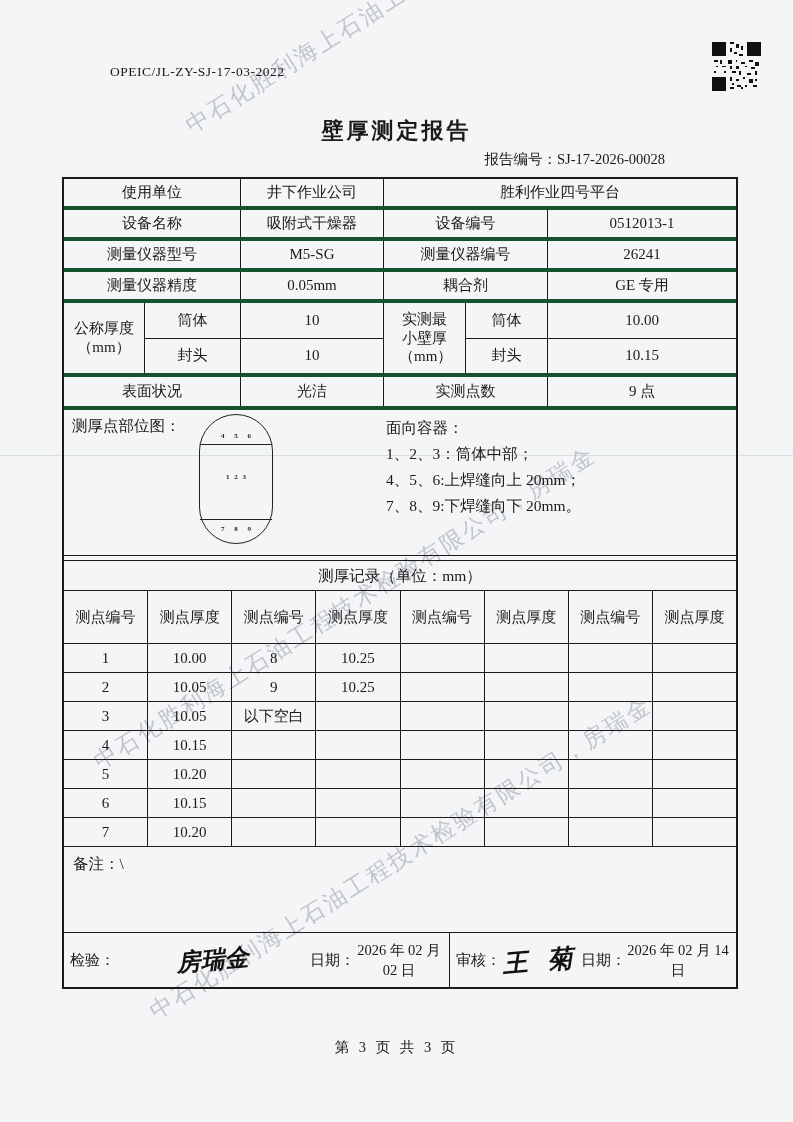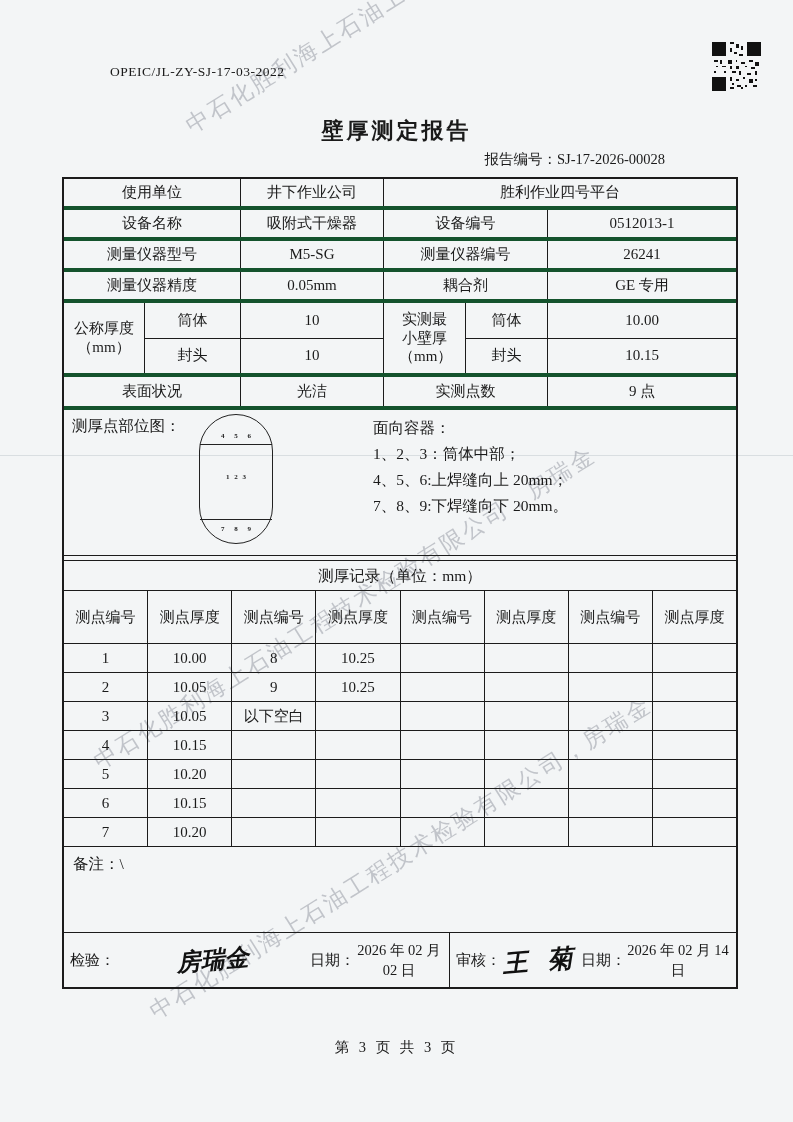--- a/index.html
+++ b/index.html
@@ -45,21 +45,21 @@
   
   .diagram { position:relative; height:146px; border-bottom:1px solid #1b1b1b;padding-left:40px; }
   .diag-caption { position:absolute; left:8px; top:6px; font-size:15.5px; }
   .capsule { position:absolute; left:135px; top:4px; width:74px; height:130px;
              border:1.6px solid #222; border-radius:37px; }
   .seam { position:absolute; left:0; right:0; border-top:1.4px solid #222; }
   .seam-top { top:29px; } .seam-bottom { top:104px; }
   .cap-label { position:absolute; width:100%; text-align:center; font-size:7px; font-weight:bold;
                letter-spacing:4px; text-indent:4px; color:#222; }
   .lt { top:17px; } .lm { top:58px; letter-spacing:1.5px; text-indent:1.5px; } .lb { top:110px; }
-  .notes { position:absolute; left:309px; top:5px; font-size:15.5px; line-height:26px; }
+  .notes { position:absolute; left:322px; top:5px; font-size:15.5px; line-height:26px; }
 
   .gap-row { height:5px; border-bottom:1px solid #1b1b1b; }
   .rec-title { height:30px; line-height:30px; text-align:center; font-size:15.5px;
                border-bottom:1px solid #1b1b1b; }
   .rtr { display:flex; border-bottom:1px solid #1b1b1b; }
   .rtd { flex:1; border-right:1px solid #1b1b1b; display:flex; align-items:center;
          justify-content:center; font-size:15px; height:28px; }
   .rtd:last-child { border-right:none; }
   .rhead-row .rtd { height:52px; }
 

